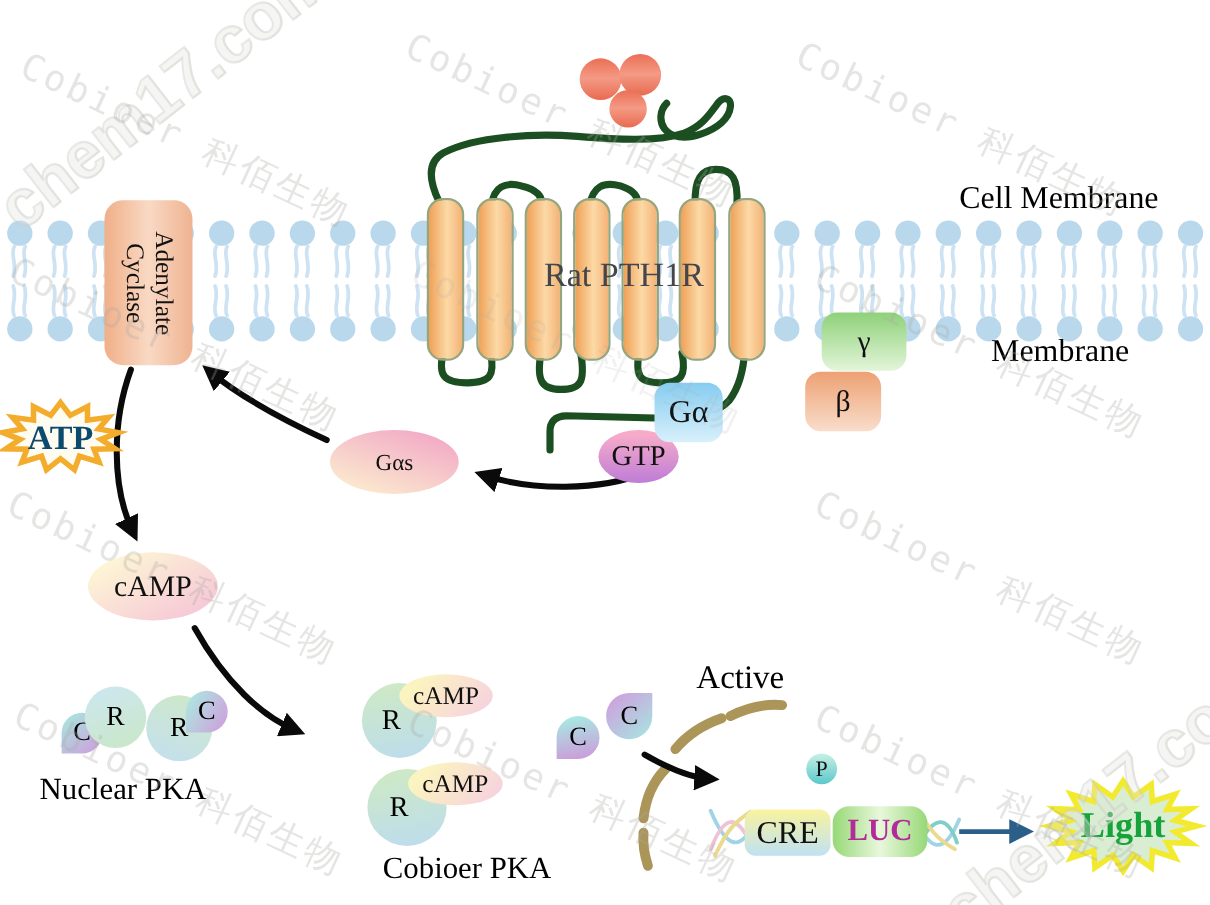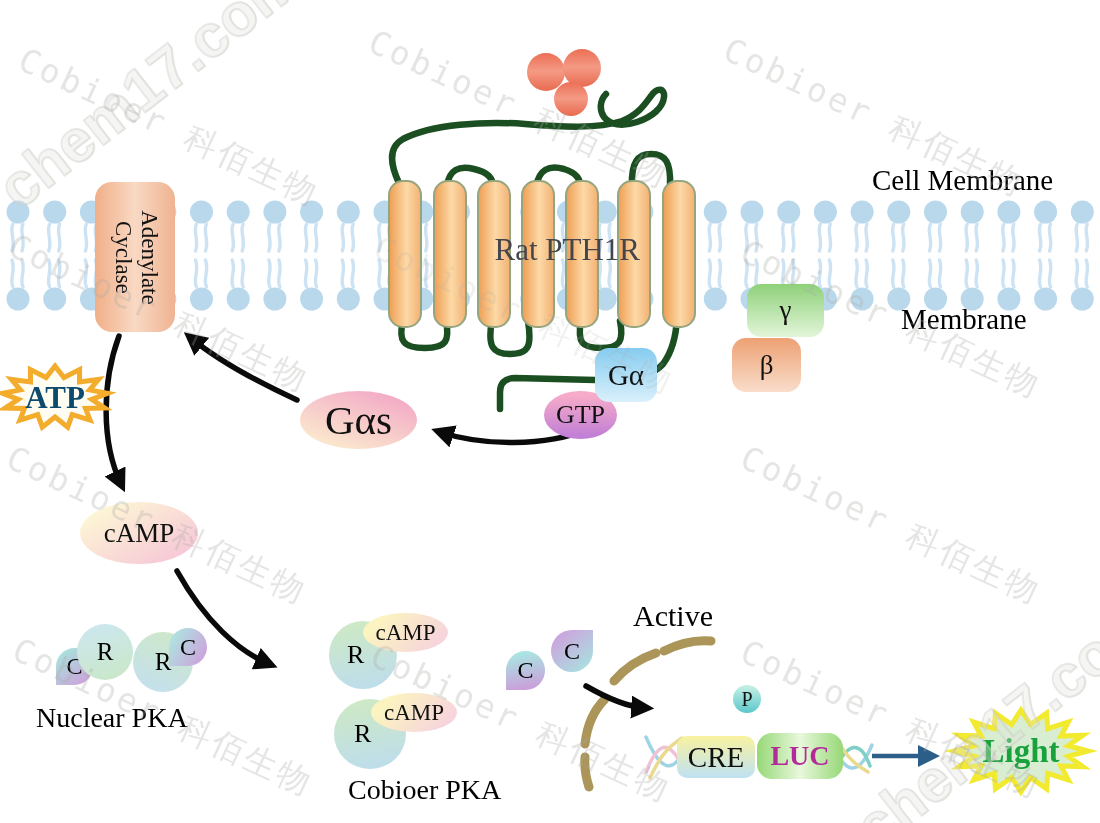--- a/index.html
+++ b/index.html
@@ -306,21 +306,21 @@
   <div class="shape rbox" style="left:95px;top:182px;width:80px;height:150px;border-radius:17px;
               background:linear-gradient(90deg,#f0af88 0%,#f9d9c4 50%,#efb391 100%);">
     <div style="transform:rotate(90deg);text-align:center;font-size:23px;line-height:1.15;width:150px;">
       <span style="display:block;">Adenylate</span>
       <span style="display:block;">Cyclase</span>
     </div>
   </div>
 
   <div class="lbl" style="left:12px;top:380px;width:86px;text-align:center;font-size:31px;font-weight:bold;color:#0c4a6e;z-index:4;">ATP</div>
 
-  <div class="shape ellipse" style="left:300px;top:391px;width:117px;height:58px;font-size:41px;
+  <div class="shape ellipse" style="left:300px;top:391px;width:117px;height:58px;font-size:21px;
               background:linear-gradient(200deg,#f2a9c6 10%,#fcefcf 95%);">
     <span>Gαs</span>
     </div>
 
   <div class="shape ellipse" style="left:544px;top:391px;width:73px;height:48px;font-size:26px;
               background:linear-gradient(180deg,#f6abc9 10%,#c17fd6 95%);">
     <span>GTP</span>
     </div>
 
   <div class="shape rbox" style="left:595px;top:348px;width:62px;height:54px;font-size:29px;

